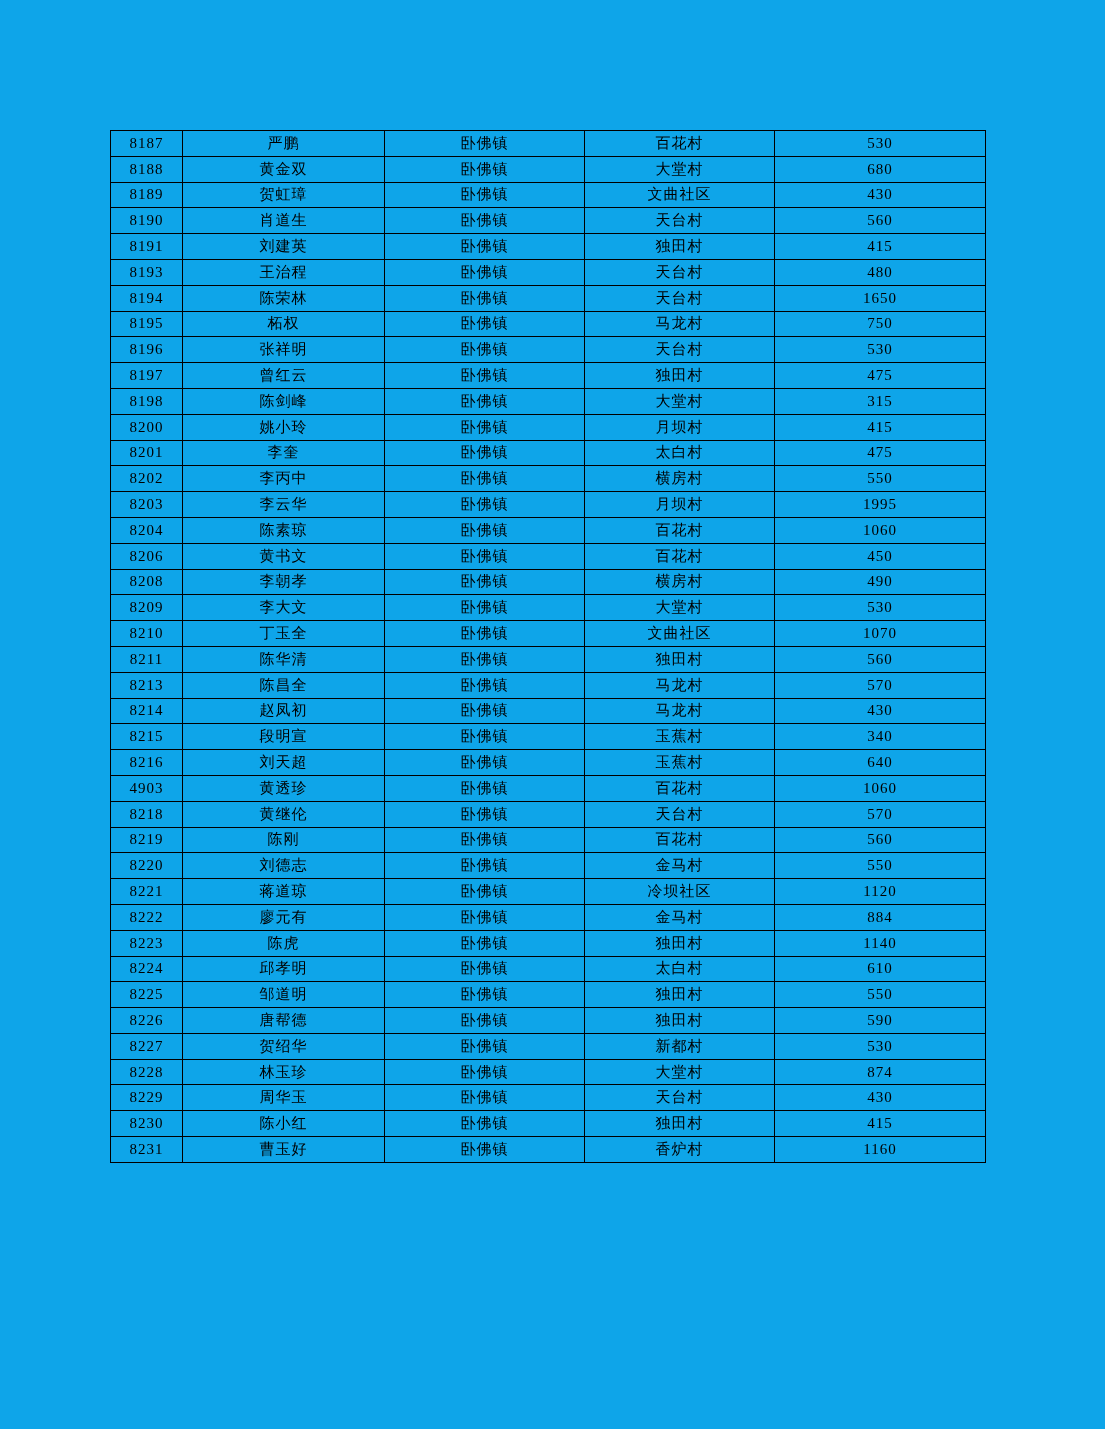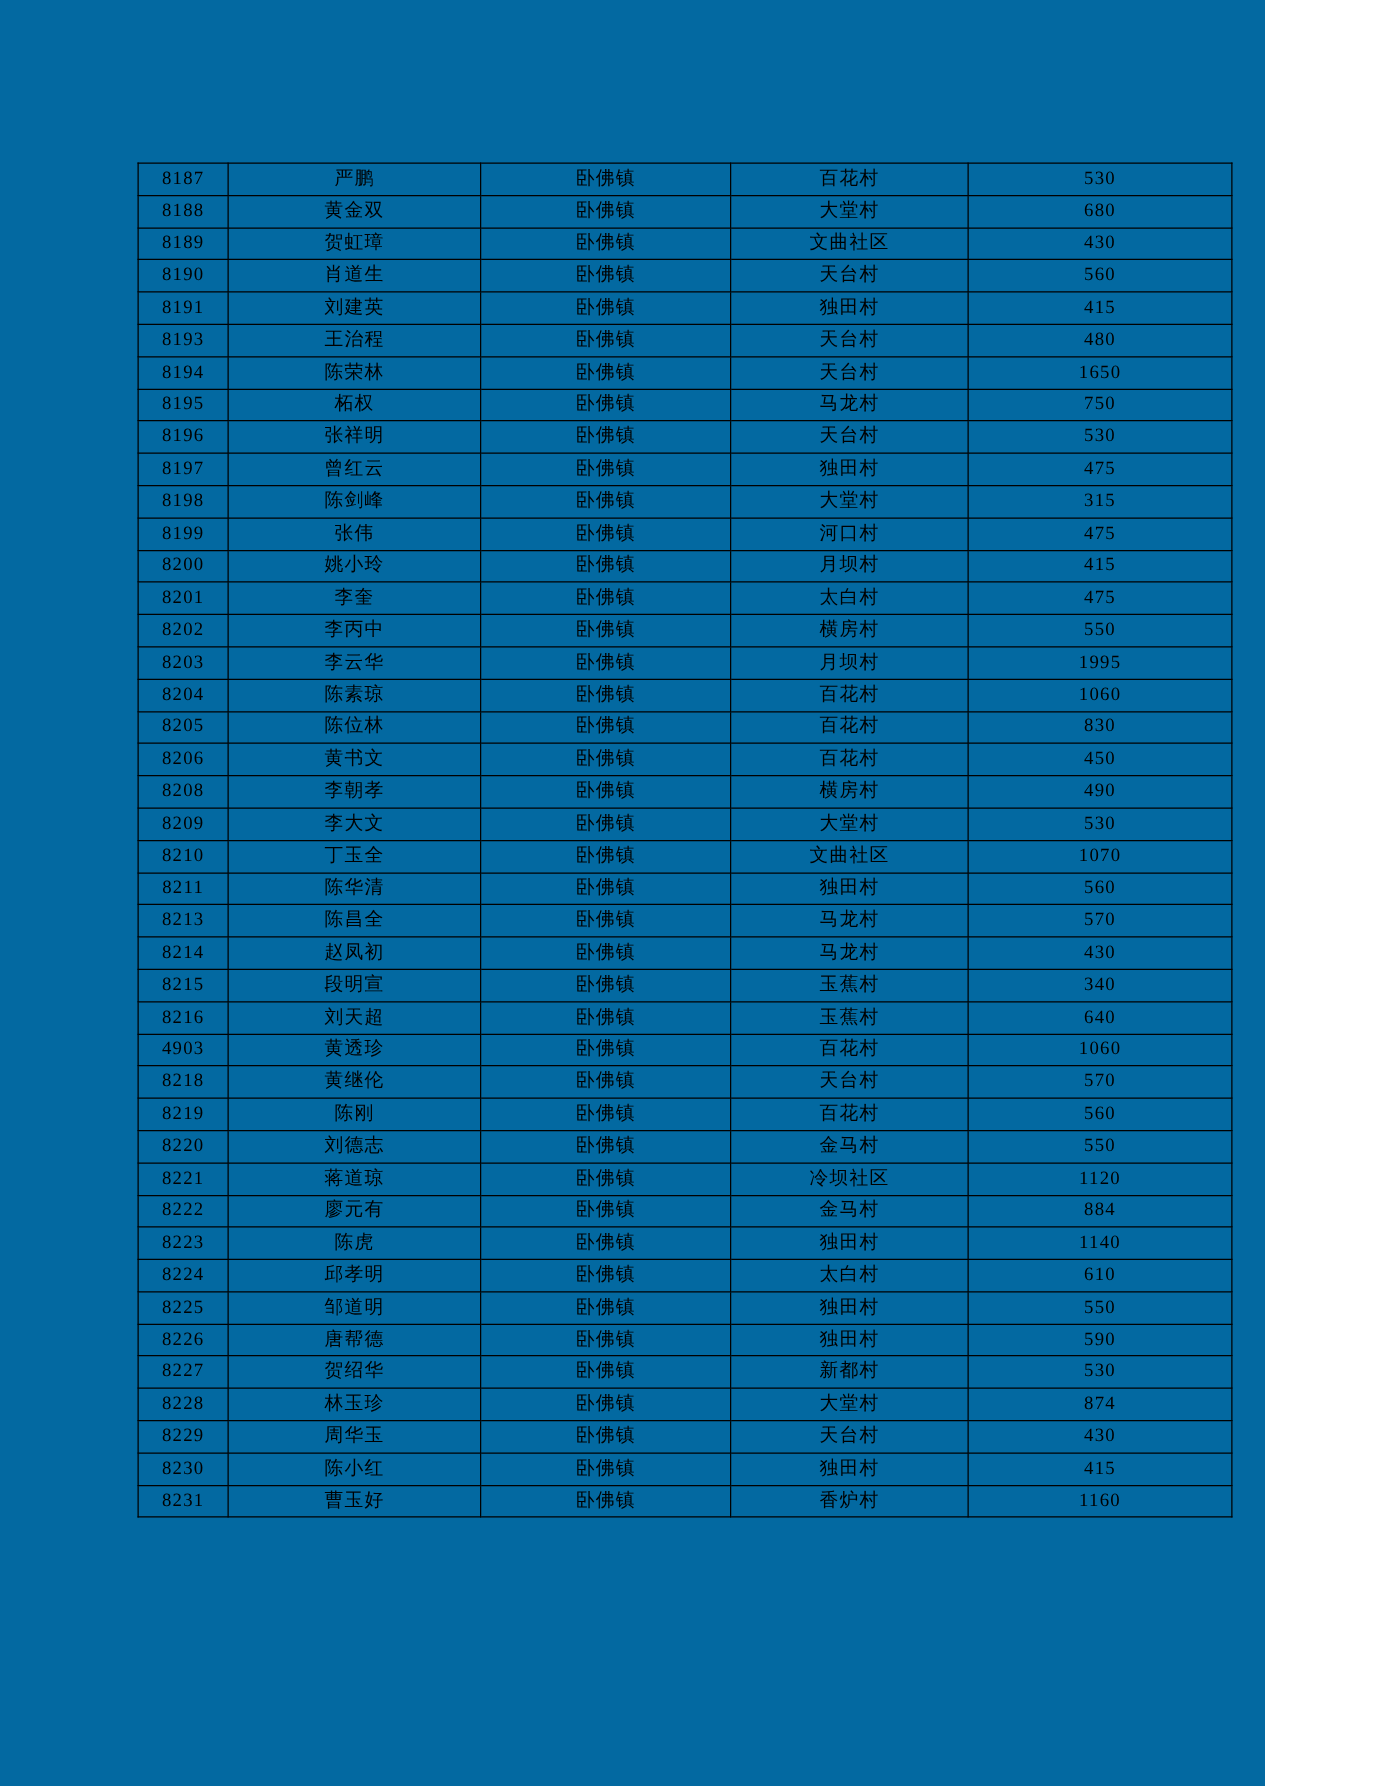--- a/index.html
+++ b/index.html
@@ -1,21 +1,21 @@
 <!DOCTYPE html>
 <html><head>
 <meta charset="utf-8">
 <style>
   * { margin: 0; padding: 0; box-sizing: border-box; }
   html, body { background: #ffffff; }
   .page {
     position: relative;
-    width: 1012px;
+    width: 1105px;
     height: 1429px;
-    background: #0369a1;
+    background: #0ea5e9;
     overflow: hidden;
     font-family: "Liberation Serif", "DejaVu Serif", serif;
     color: #000000;
   }
   table.records {
     position: absolute;
     left: 110px;
     top: 130px;
     width: 875px;
     border-collapse: collapse;
@@ -117,27 +117,20 @@
           <td>475</td>
         </tr>
         <tr>
           <td>8198</td>
           <td>陈剑峰</td>
           <td>卧佛镇</td>
           <td>大堂村</td>
           <td>315</td>
         </tr>
         <tr>
-          <td>8199</td>
-          <td>张伟</td>
-          <td>卧佛镇</td>
-          <td>河口村</td>
-          <td>475</td>
-        </tr>
-        <tr>
           <td>8200</td>
           <td>姚小玲</td>
           <td>卧佛镇</td>
           <td>月坝村</td>
           <td>415</td>
         </tr>
         <tr>
           <td>8201</td>
           <td>李奎</td>
           <td>卧佛镇</td>
@@ -157,27 +150,20 @@
           <td>卧佛镇</td>
           <td>月坝村</td>
           <td>1995</td>
         </tr>
         <tr>
           <td>8204</td>
           <td>陈素琼</td>
           <td>卧佛镇</td>
           <td>百花村</td>
           <td>1060</td>
-        </tr>
-        <tr>
-          <td>8205</td>
-          <td>陈位林</td>
-          <td>卧佛镇</td>
-          <td>百花村</td>
-          <td>830</td>
         </tr>
         <tr>
           <td>8206</td>
           <td>黄书文</td>
           <td>卧佛镇</td>
           <td>百花村</td>
           <td>450</td>
         </tr>
         <tr>
           <td>8208</td>

